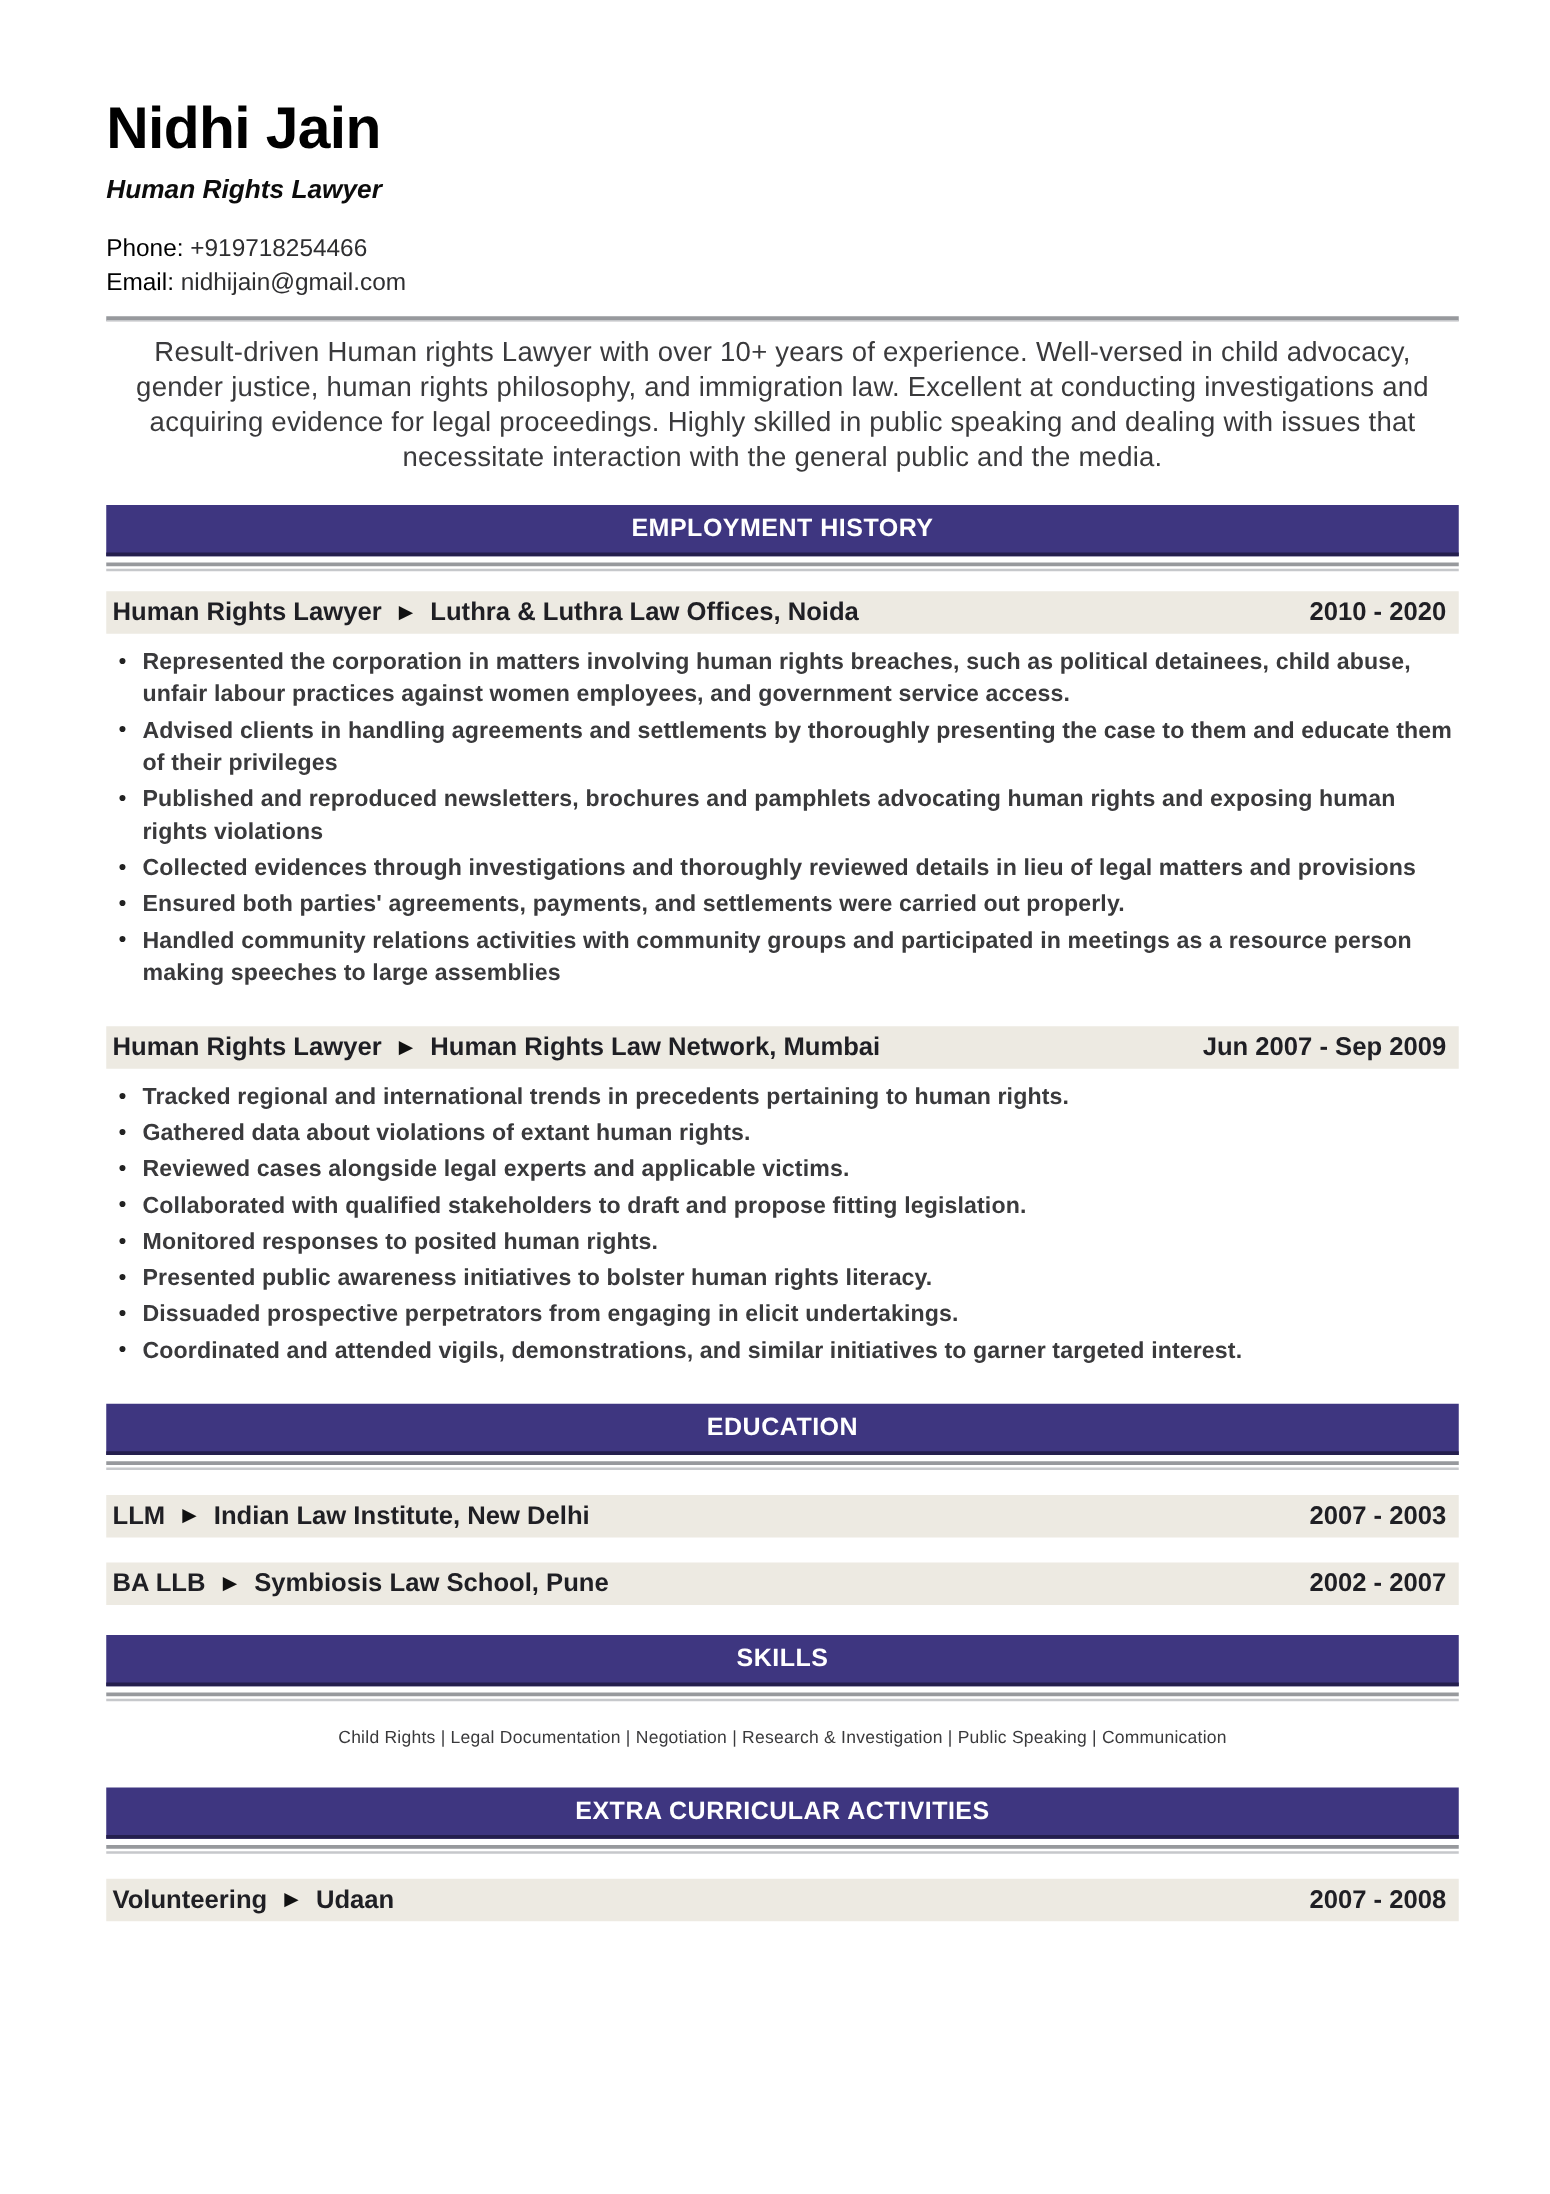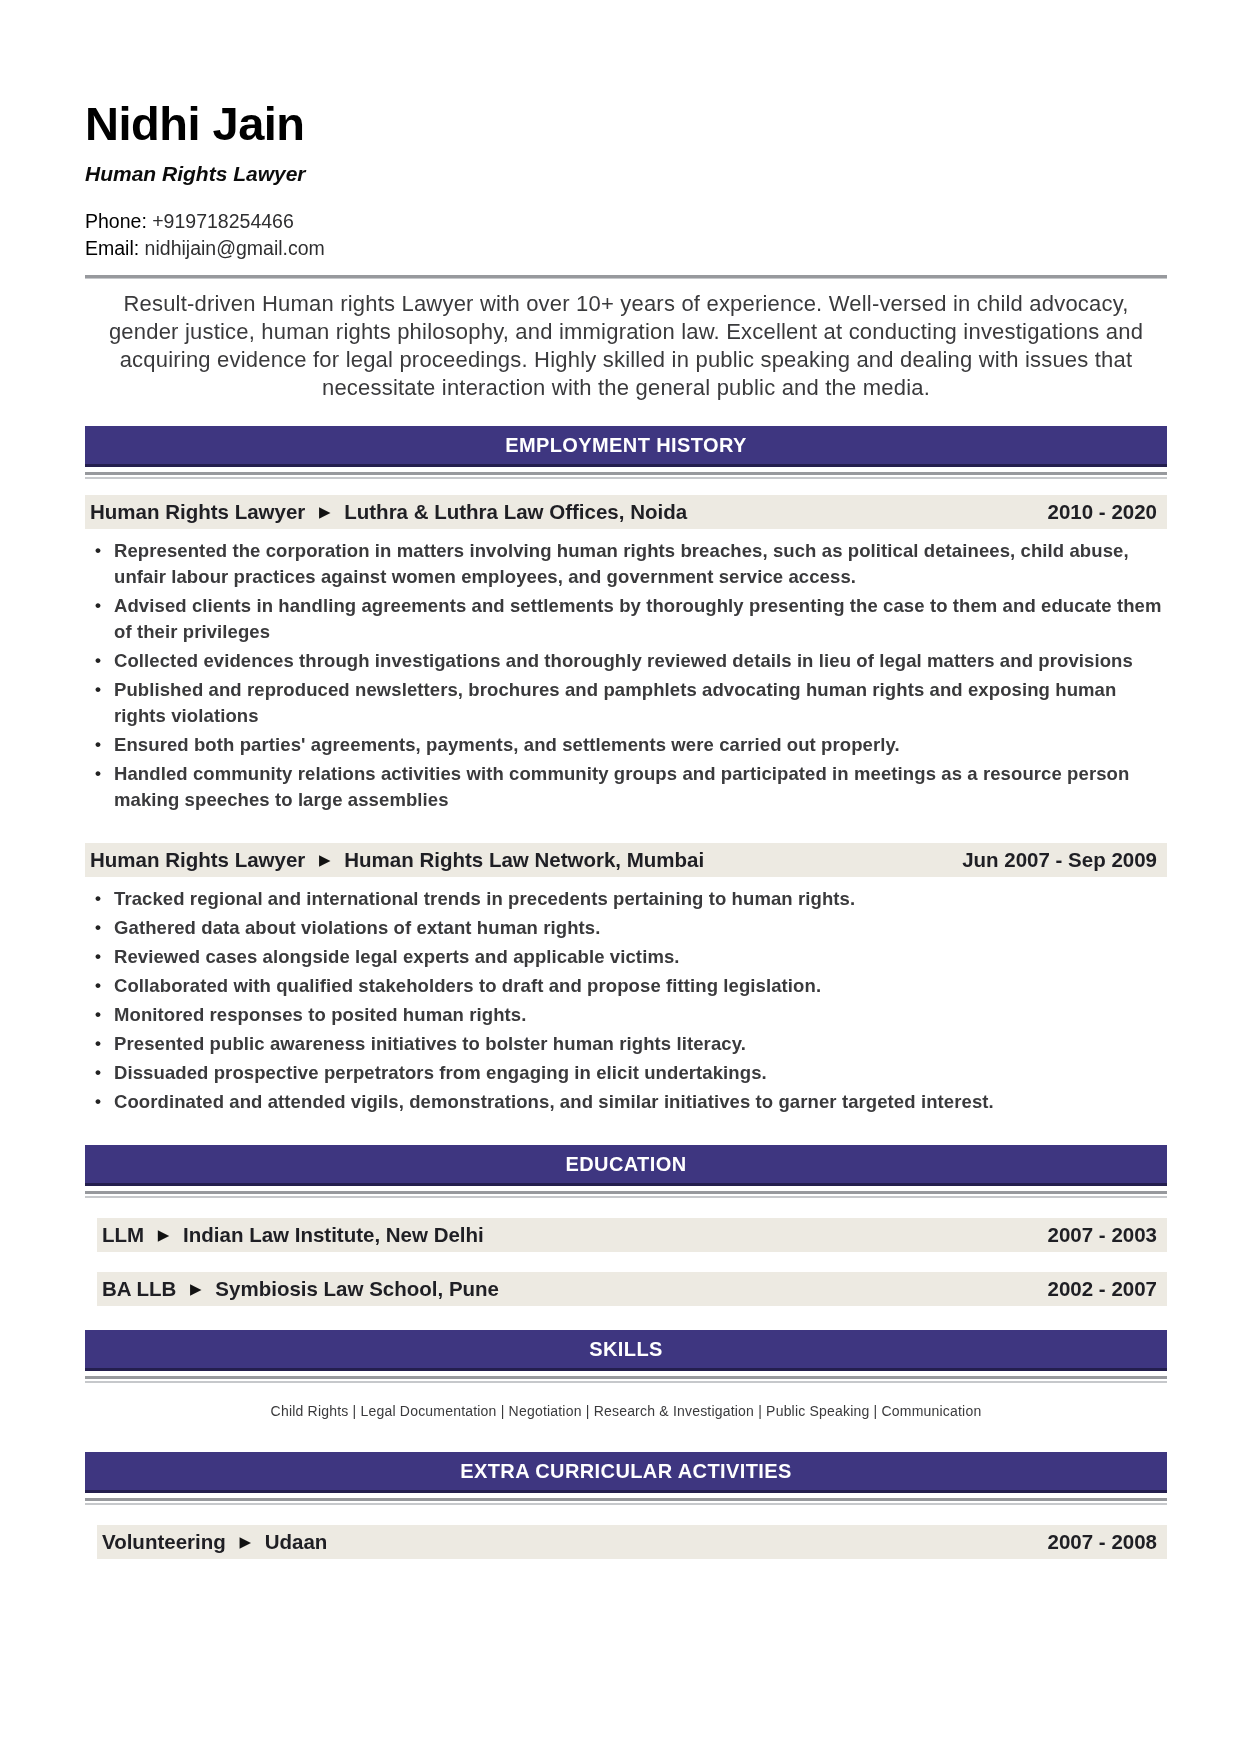--- a/index.html
+++ b/index.html
@@ -15,21 +15,21 @@
   html,body{margin:0;padding:0;background:#ffffff;}
   body{
     width:1240px;
     font-family:"Liberation Sans","DejaVu Sans",sans-serif;
     color:var(--text);
   }
   .page{
     width:1240px;
     min-height:1755px;
     background:#ffffff;
-    padding:100px 73px 40px 85px;
+    padding:78px 73px 40px 85px;
   }
   
   .name{
     margin:0;
     font-size:47px;
     line-height:1.04;
     font-weight:bold;
     color:#000000;
     letter-spacing:-0.5px;
   }
@@ -116,21 +116,21 @@
   }
   .bullets li::before{
     content:"\2022";
     position:absolute;
     left:-19px;
     top:0;
     font-size:17px;
     color:#222222;
   }
   .job-block{margin-bottom:30px;}
-  .edu-row{margin-top:20px;margin-left:12px;}
+  .edu-row{margin-top:20px;}
   
   .skills-text{
     margin:14px 10px 26px 10px;
     text-align:center;
     font-size:14px;
     line-height:29px;
     letter-spacing:0.2px;
   }
 </style>
 </head>
@@ -166,22 +166,22 @@
         <div class="entry-left">
           <span>Human Rights Lawyer</span>
           <span class="arrow">▶</span>
           <span>Luthra &amp; Luthra Law Offices, Noida</span>
         </div>
         <div class="entry-dates">2010 - 2020</div>
       </div>
       <ul class="bullets">
         <li>Represented the corporation in matters involving human rights breaches, such as political detainees, child abuse, unfair labour practices against women employees, and government service access.</li>
         <li>Advised clients in handling agreements and settlements by thoroughly presenting the case to them and educate them of their privileges</li>
+        <li>Published and reproduced newsletters, brochures and pamphlets advocating human rights and exposing human rights violations</li>
         <li>Collected evidences through investigations and thoroughly reviewed details in lieu of legal matters and provisions</li>
-        <li>Published and reproduced newsletters, brochures and pamphlets advocating human rights and exposing human rights violations</li>
         <li>Ensured both parties' agreements, payments, and settlements were carried out properly.</li>
         <li>Handled community relations activities with community groups and participated in meetings as a resource person making speeches to large assemblies</li>
       </ul>
     </div>
 
     <div class="job-block">
       <div class="entry-row">
         <div class="entry-left">
           <span>Human Rights Lawyer</span>
           <span class="arrow">▶</span>

